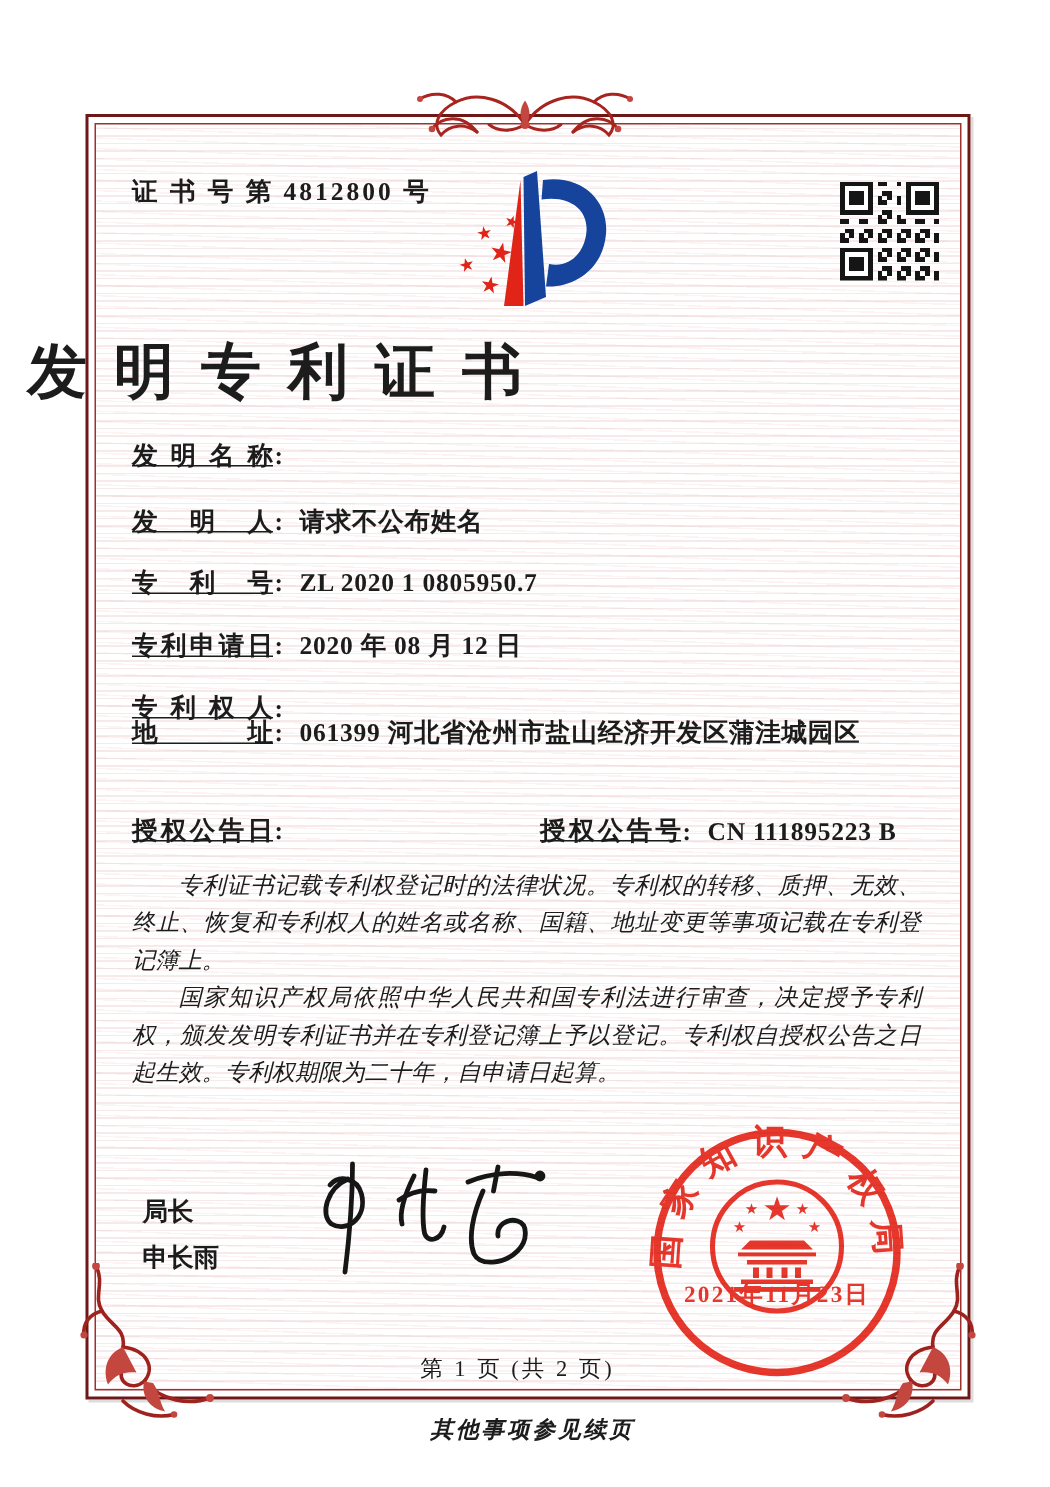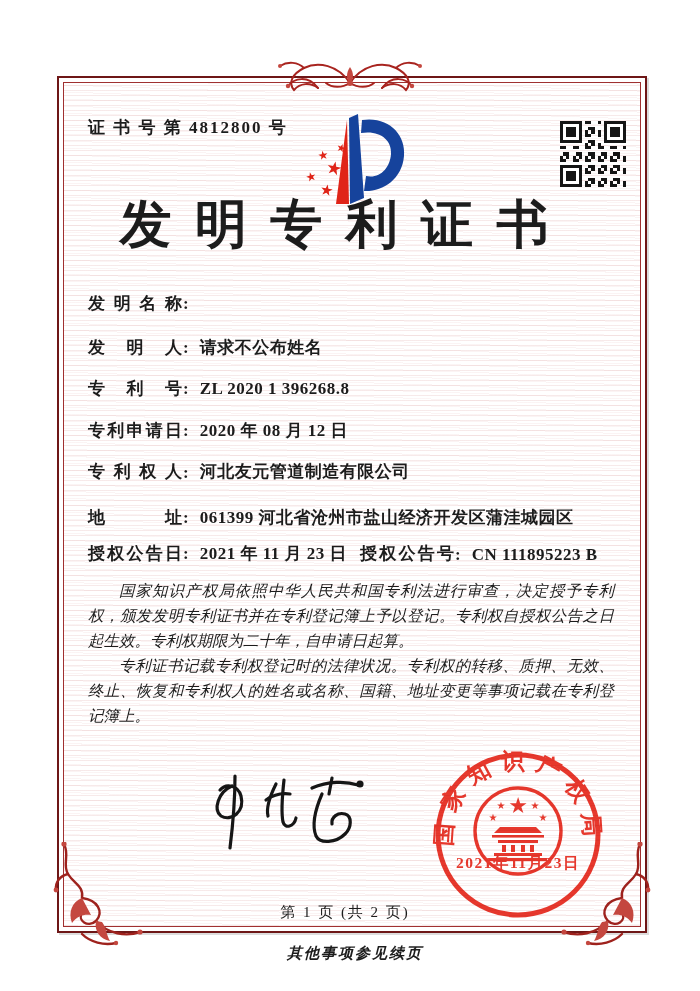--- a/index.html
+++ b/index.html
@@ -18,26 +18,26 @@
     background:
       repeating-linear-gradient(0deg, rgba(216,148,148,.20) 0 1px, transparent 1px 5px),
       repeating-linear-gradient(2deg, rgba(216,148,148,.10) 0 1px, transparent 1px 7px);
   }
   .ornament{position:absolute;pointer-events:none;}
   
   .cert-no{position:absolute;left:88px;top:116px;font-size:17px;letter-spacing:2px;font-weight:600;}
   .logo{position:absolute;left:292px;top:108px;}
   .qr{position:absolute;left:560px;top:121px;width:66px;height:66px;}
   .title{
-    position:absolute;left:0;top:190px;width:100%;text-align:center;
-    font-size:52px;font-weight:700;letter-spacing:.45em;text-indent:.45em;
+    position:absolute;left:0;top:220px;width:100%;
+    font-size:40px;font-weight:700;letter-spacing:.45em;text-indent:.45em;
   }
   
   .row{position:absolute;left:88px;width:540px;display:flex;align-items:baseline;font-size:17px;font-weight:600;}
-  .lbl{display:inline-block;width:94px;text-align:justify;text-align-last:justify;white-space:nowrap;}
+  .lbl{display:inline-block;width:94px;text-align:justify;text-align-last:justify;white-space:nowrap;text-decoration:underline;}
   .colon{margin-left:1px;}
   .val{margin-left:11px;white-space:nowrap;letter-spacing:.5px;}
   .pair2{position:absolute;left:272px;top:0;display:flex;align-items:flex-end;}
   
   .body-text{
     position:absolute;left:88px;top:578px;width:526px;
     font-size:15.5px;line-height:25px;font-style:italic;text-align:justify;font-weight:500;
   }
   .body-text p{margin:0;text-indent:2em;}
   
@@ -256,53 +256,55 @@
       <span class="colon">:</span>
   </div>
   <div class="row" style="top:336px;">
     <span class="lbl">发明人</span>
       <span class="colon">:</span>
     <span class="val">请求不公布姓名</span>
   </div>
   <div class="row" style="top:377px;">
     <span class="lbl">专利号</span>
       <span class="colon">:</span>
-    <span class="val">ZL 2020 1 396268.8</span>
+    <span class="val">ZL 2020 1 0805950.7</span>
   </div>
   <div class="row" style="top:419px;">
     <span class="lbl">专利申请日</span>
       <span class="colon">:</span>
     <span class="val">2020 年 08 月 12 日</span>
   </div>
   <div class="row" style="top:460px;align-items:flex-end;">
     <span class="lbl">专利权人</span>
       <span class="colon">:</span>
-    <span class="val">河北友元管道制造有限公司</span>
-  </div>
-  <div class="row" style="top:506px;">
+  </div>
+  <div class="row" style="top:477px;">
     <span class="lbl">地址</span>
       <span class="colon">:</span>
     <span class="val">061399  河北省沧州市盐山经济开发区蒲洼城园区</span>
   </div>
   <div class="row" style="top:542px;">
     <span class="lbl">授权公告日</span>
       <span class="colon">:</span>
-    <span class="val">2021 年 11 月 23 日</span>
     <span class="pair2">
       <span class="lbl">授权公告号</span>
         <span class="colon">:</span>
       <span class="val">CN 111895223 B</span>
     </span>
   </div>
 
   <div class="body-text">
+    <p>专利证书记载专利权登记时的法律状况。专利权的转移、质押、无效、终止、恢复和专利权人的姓名或名称、国籍、地址变更等事项记载在专利登记簿上。</p>
     <p>国家知识产权局依照中华人民共和国专利法进行审查，决定授予专利权，颁发发明专利证书并在专利登记簿上予以登记。专利权自授权公告之日起生效。专利权期限为二十年，自申请日起算。</p>
-    <p>专利证书记载专利权登记时的法律状况。专利权的转移、质押、无效、终止、恢复和专利权人的姓名或名称、国籍、地址变更等事项记载在专利登记簿上。</p>
-  </div>
-
+  </div>
+
+  <div class="signer">
+    <div>局长</div>
+    <div>申长雨</div>
+  </div>
 
   <svg class="signature" width="180" height="90" viewBox="0 0 180 90">
     <g stroke="#161616" stroke-width="3.2" fill="none" stroke-linecap="round">
       <path d="M32 16 C18 22 13 40 21 46 C31 52 45 42 41 26 C38 15 26 13 20 20"></path>
       <path d="M35 6 C35 26 33 54 30 78"></path>
       <path d="M76 14 C70 26 66 38 68 46"></path>
       <path d="M84 10 C82 28 81 42 83 52 C85 59 94 57 96 48"></path>
       <path d="M66 30 C73 25 82 23 90 24"></path>
       <path d="M112 18 C128 11 146 11 158 15"></path>
       <path d="M132 8 L129 24"></path>

